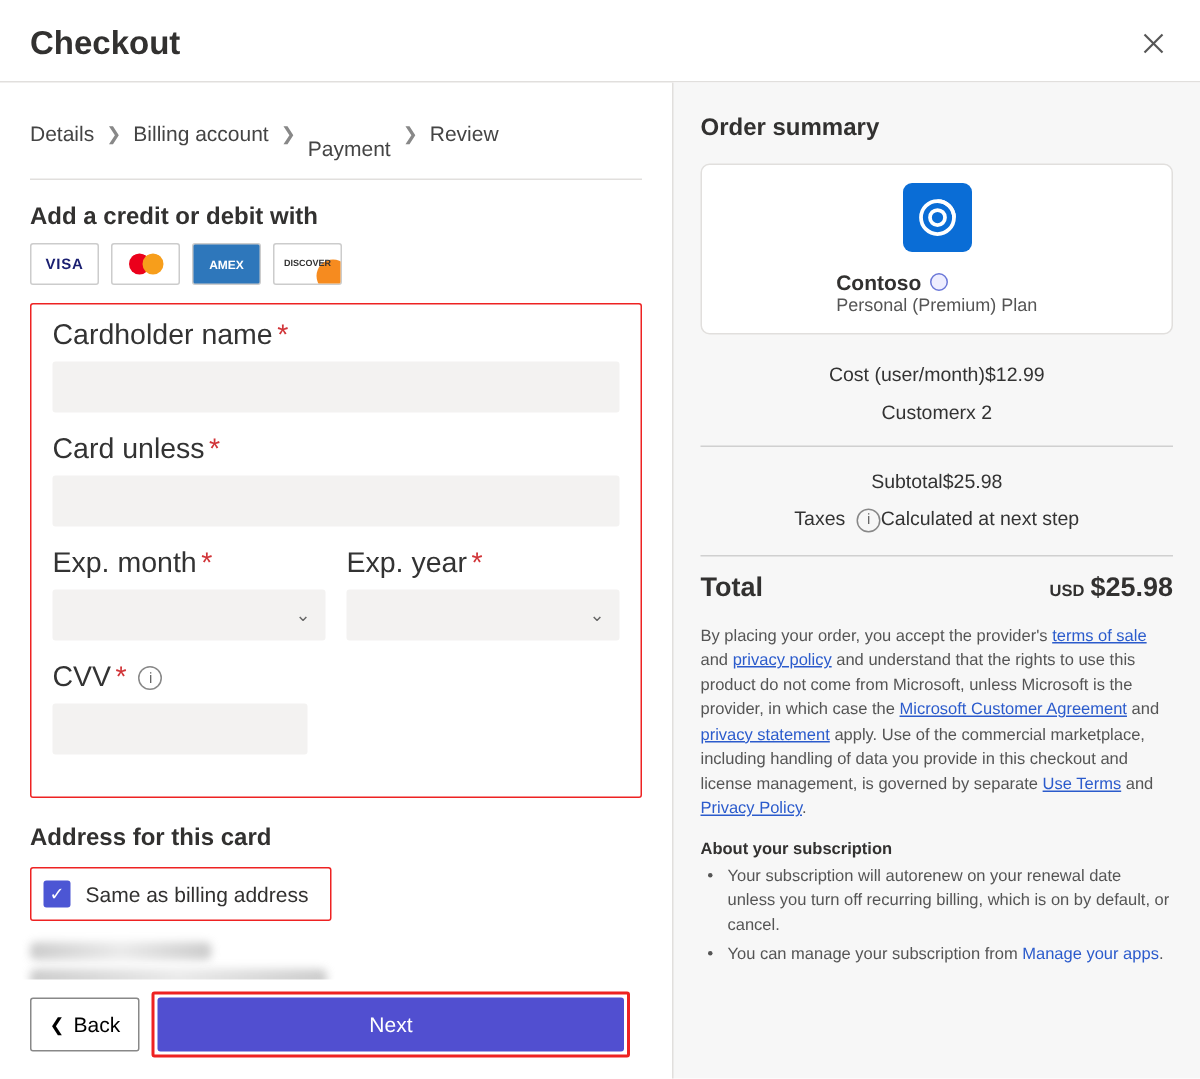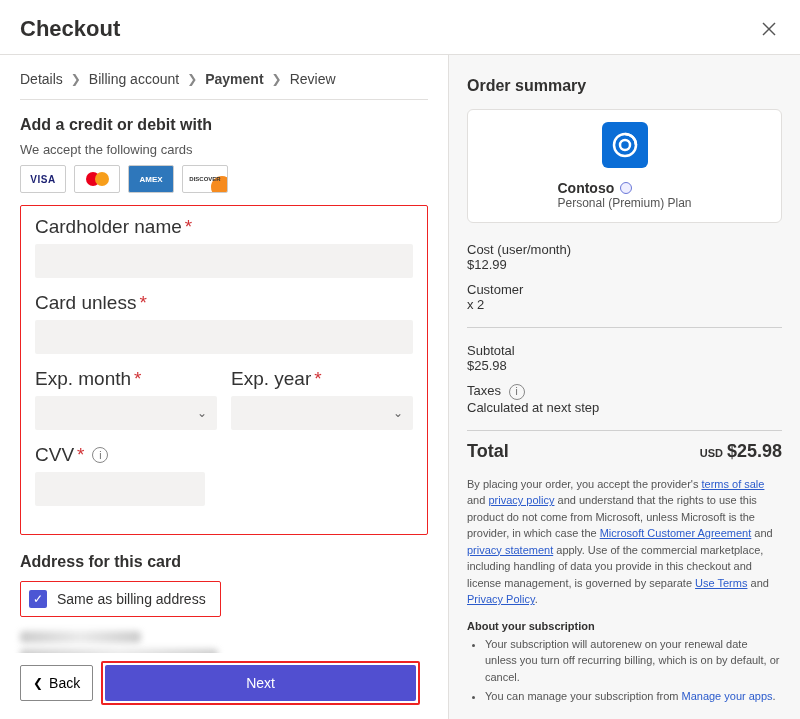--- a/index.html
+++ b/index.html
@@ -7,21 +7,21 @@
   .wrap { width: 800px; height: 719px; position: relative; overflow: hidden; }
   .header { display: flex; justify-content: space-between; align-items: center; padding: 16px 20px 12px; }
   .header h1 { font-size: 22px; font-weight: 600; }
   .close { width: 22px; height: 22px; cursor: pointer; display:flex; align-items:center; justify-content:center; color:#555; }
   .topline { border-bottom: 1px solid #e1dfdd; margin: 0 0 0 0; }
   .cols { display: flex; width: 100%; }
   .left { flex: 1 1 55%; padding: 16px 20px 60px; }
   .right { flex: 0 0 44%; background: #f7f7f7; border-left: 1px solid #e1dfdd; padding: 16px 18px 20px; font-size: 13px; }
   .crumbs { display: flex; align-items: center; gap: 8px; font-size: 14px; color: #444; }
   .crumbs .sep { color: #888; font-size: 12px; }
-  .crumbs .cur { font-weight: 700; }
+  .crumbs .cur { font-weight: 400; margin-top: 20px; }
   .hrsoft { border: none; border-top: 1px solid #e1dfdd; margin: 12px 0 16px; }
   h2.sect { font-size: 16px; font-weight: 600; margin-bottom: 8px; }
   .accept { font-size: 13px; color:#555; margin-bottom: 8px; }
   .cards { display:flex; gap:8px; margin-bottom:12px; }
   .cardlogo { border:1px solid #ccc; border-radius:2px; width:46px; height:28px; display:flex; align-items:center; justify-content:center; font-size:8px; font-weight:700; }
   .visa { color:#1a1f71; font-size:10px; letter-spacing:0.5px; }
   .mc { gap:0; }
   .mc span { width:14px; height:14px; border-radius:50%; display:inline-block; }
   .mc .r { background:#eb001b; }
   .mc .o { background:#f79e1b; margin-left:-5px; }
@@ -55,21 +55,21 @@
   .btn-next { background:#514fd0; color:#fff; flex:1; border:none; }
   .nextwrap { flex:1; border:2px solid #e22; border-radius:2px; padding:2px; }
   
   .right h2 { font-size:16px; font-weight:600; margin:6px 0 14px; }
   .prodcard { background:#fff; border:1px solid #e1dfdd; border-radius:6px; padding:12px 14px; display:flex; gap:12px; align-items:center; margin-bottom:14px;flex-direction:column; }
   .plogo { width:46px; height:46px; background:#0a6dd6; border-radius:6px; display:flex; align-items:center; justify-content:center; }
   .plogo svg { stroke:#fff; }
   .pname { font-weight:600; font-size:14px; display:flex; align-items:center; gap:6px; }
   .badge { width:12px; height:12px; border-radius:50%; border:1px solid #6b78d8; display:inline-block; background:#eef; }
   .pplan { font-size:12px; color:#555; }
-  .linei { display:flex; justify-content:flex-end; padding:5px 0; font-size:13px; color:#333;flex-direction:column; }
+  .linei { display:flex; justify-content:center; padding:5px 0; font-size:13px; color:#333; }
   .hr2 { border:none; border-top:1px solid #d0d0d0; margin:10px 0; }
   .total { display:flex; justify-content:space-between; align-items:baseline; font-weight:700; font-size:18px; margin:6px 0 14px; }
   .total .cur { font-size:11px; font-weight:600; margin-right:4px; }
   .legal { font-size:11px; color:#555; line-height:1.5; }
   .legal a { color:#2b5bcc; text-decoration:underline; cursor:pointer; }
   .about { font-size:11px; font-weight:700; margin-top:12px; }
   .bul { font-size:11px; color:#555; padding-left:18px; margin-top:4px; }
   .bul li { margin:3px 0; line-height:1.5; }
 </style>
 </head>
@@ -94,21 +94,20 @@
         <span class="sep">❯</span>
         <span>Billing account</span>
         <span class="sep">❯</span>
         <span class="cur">Payment</span>
         <span class="sep">❯</span>
         <span>Review</span>
       </div>
       <hr class="hrsoft">
 
       <h2 class="sect">Add a credit or debit with</h2>
-      <div class="accept">We accept the following cards</div>
       <div class="cards">
         <div class="cardlogo visa">VISA</div>
         <div class="cardlogo mc">
             <span class="r"></span>
             <span class="o"></span>
           </div>
         <div class="cardlogo amex">AMEX</div>
         <div class="cardlogo disc">
             <span>DISCOVER</span>
           </div>

